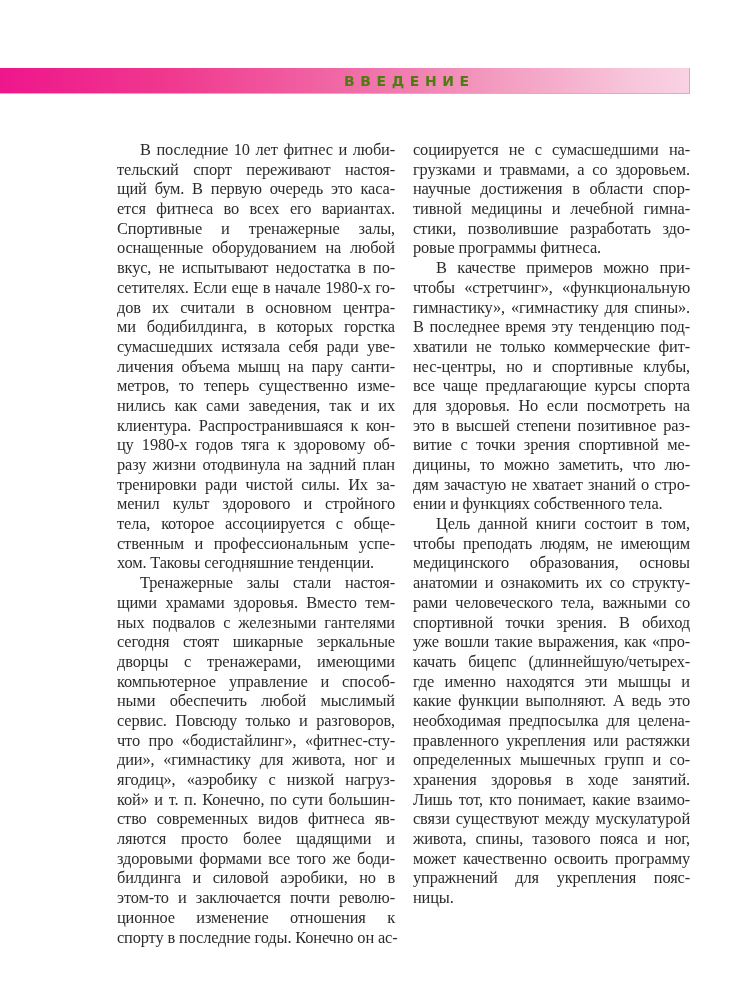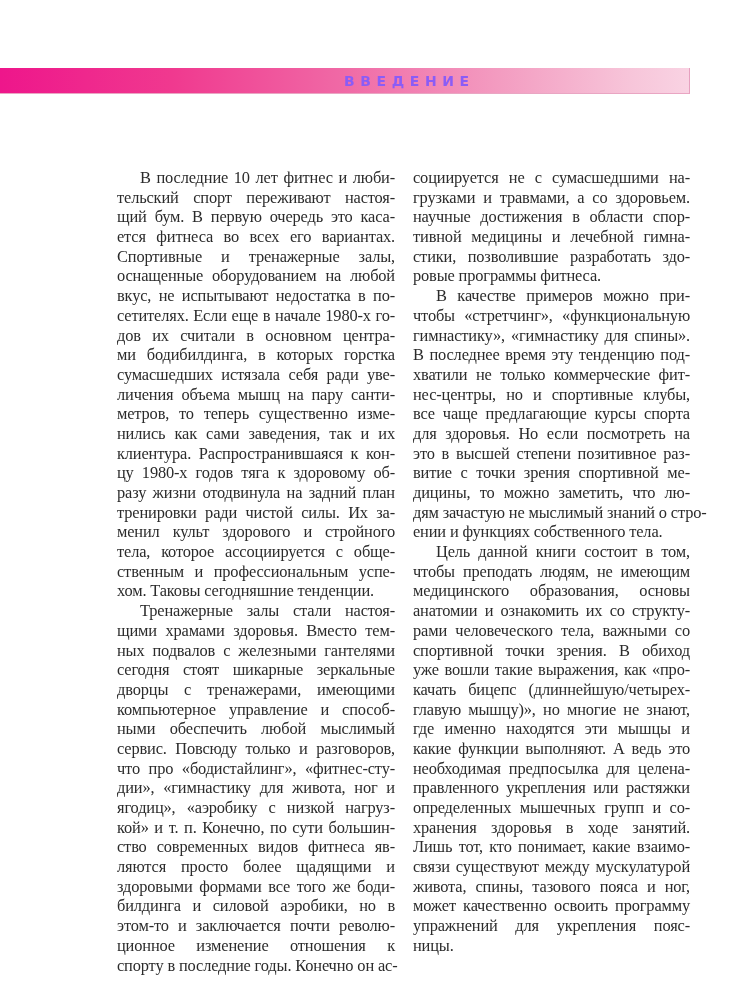--- a/index.html
+++ b/index.html
@@ -36,30 +36,29 @@
     .banner-title {
       position: absolute;
       left: 344px;
       top: 71px;
       height: 20px;
       line-height: 20px;
       font-family: "DejaVu Sans", "Liberation Sans", sans-serif;
       font-weight: bold;
       font-size: 14px;
       letter-spacing: 5.6px;
-      color: #8b5cf6;
+      color: #4d7c0f;
       white-space: nowrap;
     }
     .column {
       position: absolute;
       top: 140px;
       width: 278px;
       font-size: 16.4px;
       line-height: 19.7px;
-      margin-top: 28px;
     }
     .col-left { left: 117px; }
     .col-right { left: 413px; width: 277px; }
     .line {
       display: block;
       height: 19.7px;
       white-space: nowrap;
       text-align: justify;
       text-align-last: justify;
       overflow: visible;
@@ -135,32 +134,31 @@
     <span class="line">чтобы «стретчинг», «функциональную</span>
     <span class="line">гимнастику», «гимнастику для спины».</span>
     <span class="line">В последнее время эту тенденцию под-</span>
     <span class="line">хватили не только коммерческие фит-</span>
     <span class="line">нес-центры, но и спортивные клубы,</span>
     <span class="line">все чаще предлагающие курсы спорта</span>
     <span class="line">для здоровья. Но если посмотреть на</span>
     <span class="line">это в высшей степени позитивное раз-</span>
     <span class="line">витие с точки зрения спортивной ме-</span>
     <span class="line">дицины, то можно заметить, что лю-</span>
-    <span class="line">дям зачастую не мыслимый знаний о стро-</span>
+    <span class="line">дям зачастую не хватает знаний о стро-</span>
     <span class="line last">ении и функциях собственного тела.</span>
 
     <span class="line indent">Цель данной книги состоит в том,</span>
     <span class="line">чтобы преподать людям, не имеющим</span>
     <span class="line">медицинского образования, основы</span>
     <span class="line">анатомии и ознакомить их со структу-</span>
     <span class="line">рами человеческого тела, важными со</span>
     <span class="line">спортивной точки зрения. В обиход</span>
     <span class="line">уже вошли такие выражения, как «про-</span>
     <span class="line">качать бицепс (длиннейшую/четырех-</span>
-    <span class="line">главую мышцу)», но многие не знают,</span>
     <span class="line">где именно находятся эти мышцы и</span>
     <span class="line">какие функции выполняют. А ведь это</span>
     <span class="line">необходимая предпосылка для целена-</span>
     <span class="line">правленного укрепления или растяжки</span>
     <span class="line">определенных мышечных групп и со-</span>
     <span class="line">хранения здоровья в ходе занятий.</span>
     <span class="line">Лишь тот, кто понимает, какие взаимо-</span>
     <span class="line">связи существуют между мускулатурой</span>
     <span class="line">живота, спины, тазового пояса и ног,</span>
     <span class="line">может качественно освоить программу</span>

